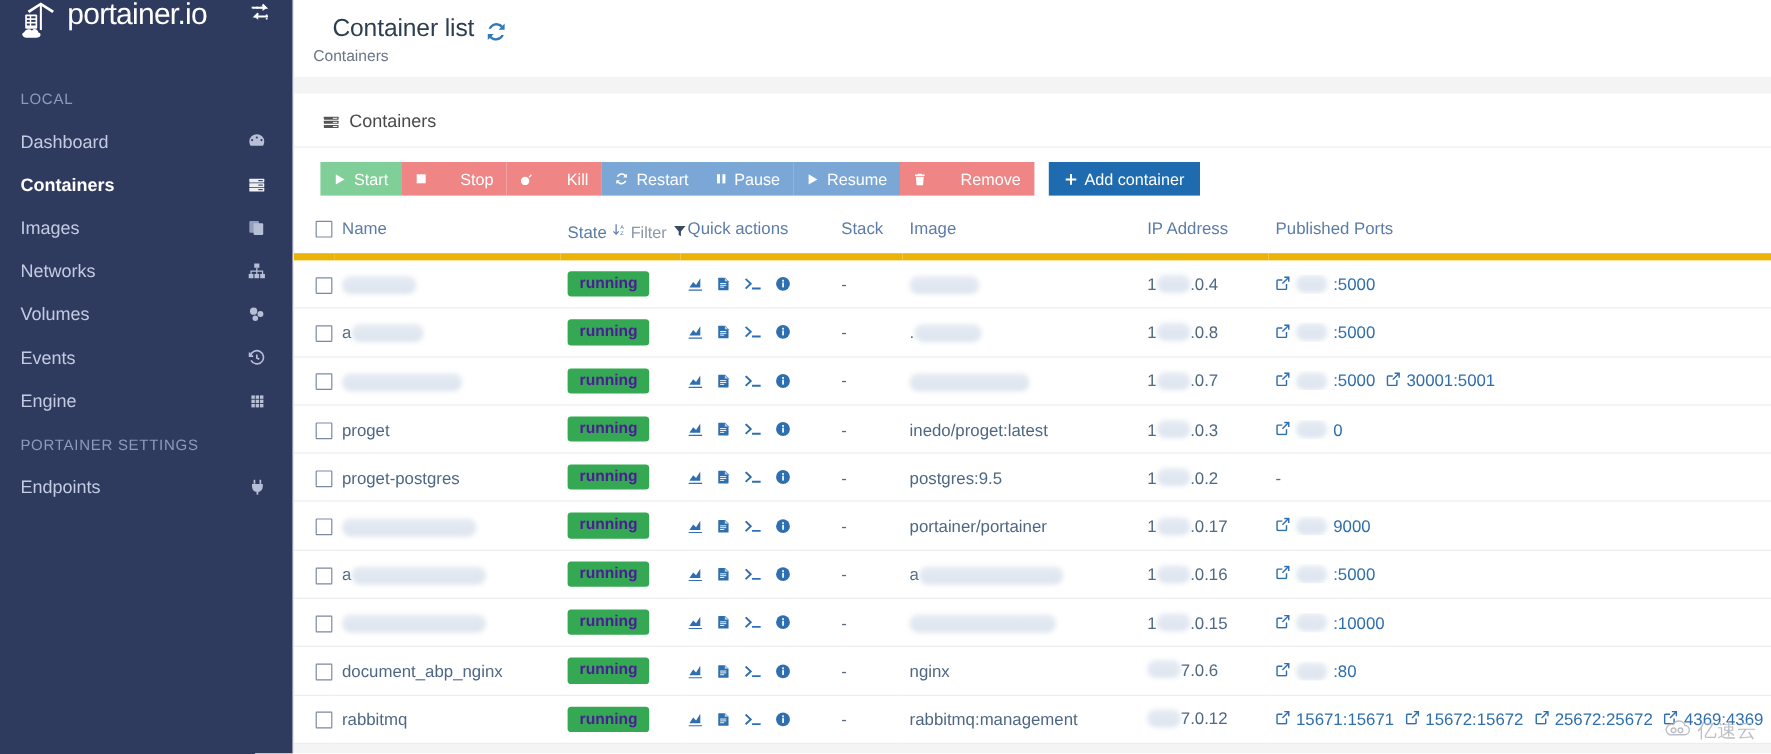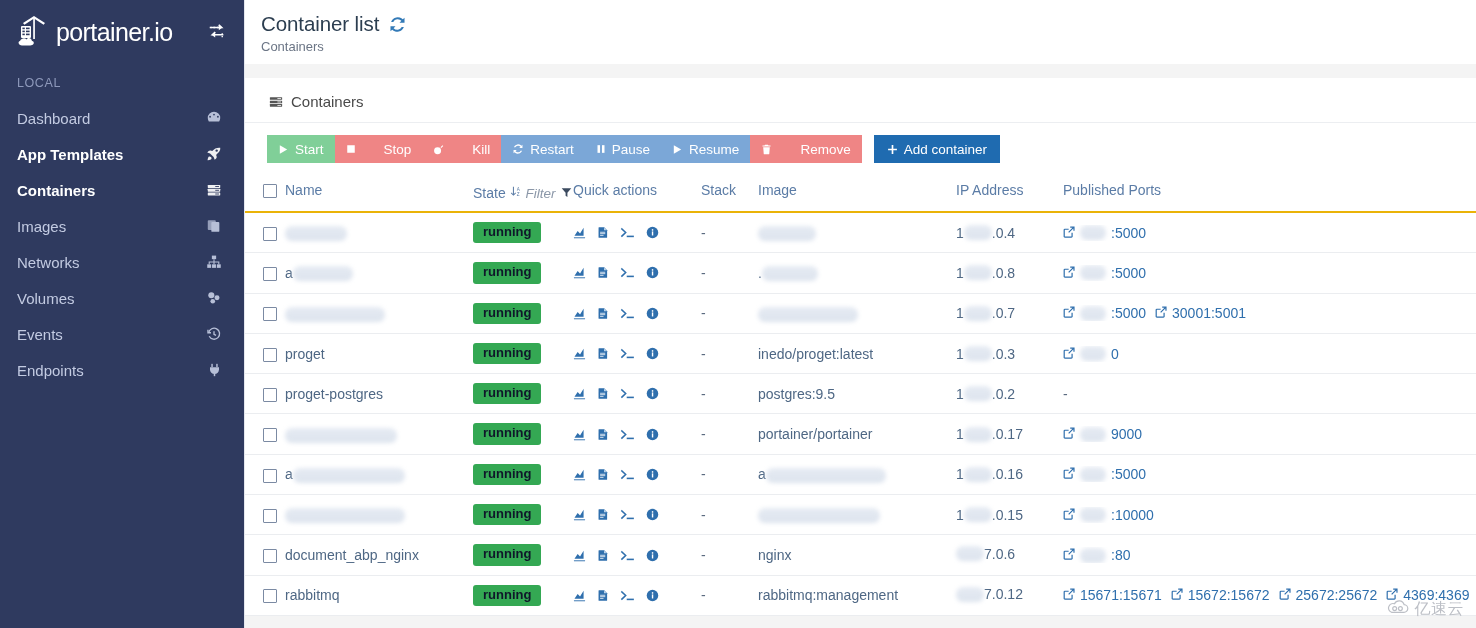--- a/index.html
+++ b/index.html
@@ -12,21 +12,21 @@
   #app { display: flex; width: 1476px; height: 628px; position: relative; }
 
   
   #sidebar {
     width: 244px; min-width: 244px; height: 628px;
     background: #2f3a5f;
     display: flex; flex-direction: column;
     overflow: hidden;
   }
   .brand-row {
-    height: 64px; display: flex; align-items: center;
+    height: 64px; display: flex; 
     padding: 0 16px 0 18px; gap: 4px;
   }
   .brand-logo { width: 34px; height: 36px; position: relative; flex: none; }
   .brand-text {
     color: #ffffff; font-size: 25px; letter-spacing: -0.6px;
     font-weight: 400; line-height: 1; white-space: nowrap;
   }
   .brand-toggle {
     margin-left: auto; color: #ffffff; width: 22px; height: 22px;
     display: flex; align-items: center; justify-content: center;
@@ -57,21 +57,21 @@
   #main {
     flex: 1; height: 628px; background: #ffffff;
     display: flex; flex-direction: column; overflow: hidden;
     border-left: 1px solid #e4e7ee;
     position: relative;
   }
   .page-head {
     padding: 12px 16px 10px 16px;
     background: #ffffff;
   }
-  .page-title-row { display: flex; align-items: center; gap: 9px; }
+  .page-title-row { display: flex; align-items: flex-end; gap: 9px; margin-left: 16px; }
   .page-title {
     font-size: 20.5px; color: #2c3e50; font-weight: 400;
     letter-spacing: -0.1px;
   }
   .refresh-icon { color: #337ab7; display: flex; cursor: pointer; }
   .breadcrumb {
     margin-top: 3px; font-size: 13px; color: #6b7585;
   }
   .content-wrap {
     flex: 1; background: #f4f4f4; padding: 14px 0 0 0; overflow: hidden;
@@ -104,51 +104,50 @@
   .btn-red { background: #ef8585; gap: 28px; }
   .btn-blue { background: #7ba7d7; }
   .btn-primary { background: #1f6bb0; margin-left: 12px; padding: 0 13px; }
 
   
   table.ctable { width: 100%; border-collapse: collapse; table-layout: fixed; }
   table.ctable thead th {
     text-align: left; vertical-align: top;
     font-size: 14px; color: #5b7ca6; font-weight: normal;
     padding: 8px 6px 10px 6px;
-    border-bottom: 2px solid #eab308;
+    border-bottom: 6px solid #eab308;
     white-space: nowrap;
   }
   th.col-check { width: 34px; padding-left: 18px !important; }
   th.col-name { width: 188px; }
   th.col-state { width: 100px; }
   th.col-actions { width: 128px; color: #3b4a5f; }
   th.col-stack { width: 57px; }
   th.col-image { width: 198px; }
   th.col-ip { width: 107px; }
   th.col-ports { width: auto; }
   .th-sort { display: inline-flex; align-items: flex-end; gap: 4px; }
   .th-filter {
     display: inline-flex; align-items: flex-start; gap: 5px;
     color: #8b97a8; font-size: 13.5px; margin-top: 4px;
     cursor: pointer;
-    font-style: italic;
   }
   table.ctable tbody td {
     font-size: 14px; color: #4e6784;
     padding: 9px 6px; border-bottom: 1px solid #ebedf0;
     vertical-align: middle; height: 36px;
   }
   td.col-check { padding-left: 18px !important; }
   .cbx {
     width: 14px; height: 14px; border: 1px solid #7b8aa3;
     background: #fff; border-radius: 1px; display: inline-block;
     cursor: pointer; vertical-align: middle;
   }
   .badge-running {
-    display: inline-block; background: #34a853; color: #0f172a;
+    display: inline-block; background: #34a853; color: #4c1d95;
     font-size: 13px; font-weight: bold; padding: 3px 10px 4px 10px;
     border-radius: 3px; line-height: 1.1;
   }
   .qa { display: flex; align-items: center; gap: 11px; color: #2f6fad; }
   .qa span { display: flex; cursor: pointer; }
   .dash { color: #5b6b80; }
   .ports { display: flex; align-items: flex-start; gap: 9px; flex-wrap: nowrap; overflow: hidden; }
   .port-link {
     display: inline-flex; align-items: center; gap: 5px;
     color: #2f6fad; white-space: nowrap; cursor: pointer; font-size: 14px;
@@ -212,28 +211,20 @@
 
       <div class="nav-item">
         <span class="nav-label">Dashboard</span>
         <span class="nav-icon">
           <svg viewBox="0 0 18 18" width="16" height="16">
               <path fill="currentColor" d="M9 2a7 7 0 0 0-7 7 7 7 0 0 0 1.2 3.9h11.6A7 7 0 0 0 16 9a7 7 0 0 0-7-7Zm0 2.2a1 1 0 1 1 0 2 1 1 0 0 1 0-2ZM4.6 6.6a1 1 0 1 1 0 2 1 1 0 0 1 0-2Zm8.8 0a1 1 0 1 1 0 2 1 1 0 0 1 0-2ZM11.8 7 9.4 9.8a1.1 1.1 0 1 0 .9.9Z"></path>
             </svg>
         </span>
       </div>
 
-      <div class="nav-item bold">
-        <span class="nav-label">App Templates</span>
-        <span class="nav-icon">
-          <svg viewBox="0 0 18 18" width="16" height="16">
-              <path fill="currentColor" d="M16 2c-3.6-.4-6.6 1-9 3.6L5.2 5C4.4 4.8 3.6 5 3 5.6L1.4 7.2l3.2 1.2 4 4 1.2 3.2 1.6-1.6c.6-.6.8-1.4.6-2.2l-.6-1.8C14 7.6 16.4 5.6 16 2Zm-4 4.6a1.4 1.4 0 1 1 0-2.8 1.4 1.4 0 0 1 0 2.8ZM3 12c-1 1-1.2 4-1.2 4s3-.2 4-1.2c.6-.6.6-1.6 0-2.2-.6-.8-2.2-1.2-2.8-.6Z"></path>
-            </svg>
-        </span>
-      </div>
 
       <div class="nav-item active">
         <span class="nav-label">Containers</span>
         <span class="nav-icon">
           <svg viewBox="0 0 18 18" width="16" height="16">
             <rect x="2" y="3.4" width="14" height="3.4" rx=".5" fill="currentColor"></rect>
             <rect x="2" y="7.6" width="14" height="3.4" rx=".5" fill="currentColor"></rect>
             <rect x="2" y="11.8" width="14" height="3.4" rx=".5" fill="currentColor"></rect>
             <rect x="10.4" y="4.6" width="4.2" height="1" fill="#2f3a5f"></rect>
             <rect x="10.4" y="8.8" width="4.2" height="1" fill="#2f3a5f"></rect>
@@ -280,23 +271,42 @@
         <span class="nav-label">Events</span>
         <span class="nav-icon">
           <svg viewBox="0 0 18 18" width="16" height="16" fill="none" stroke="currentColor" stroke-width="1.5">
             <path d="M3 7.5A6.2 6.2 0 1 1 3.6 11.6"></path>
             <path d="M2.2 4.2v3.4h3.4"></path>
             <path d="M9 6v3.3l2.3 1.3"></path>
           </svg>
         </span>
       </div>
 
+      <div class="nav-item">
+        <span class="nav-label">Engine</span>
+        <span class="nav-icon">
+          <svg viewBox="0 0 18 18" width="15" height="15">
+            <g fill="currentColor">
+              <rect x="3" y="3" width="3.4" height="3.4"></rect>
+                <rect x="7.3" y="3" width="3.4" height="3.4"></rect>
+                <rect x="11.6" y="3" width="3.4" height="3.4"></rect>
+              <rect x="3" y="7.3" width="3.4" height="3.4"></rect>
+                <rect x="7.3" y="7.3" width="3.4" height="3.4"></rect>
+                <rect x="11.6" y="7.3" width="3.4" height="3.4"></rect>
+              <rect x="3" y="11.6" width="3.4" height="3.4"></rect>
+                <rect x="7.3" y="11.6" width="3.4" height="3.4"></rect>
+                <rect x="11.6" y="11.6" width="3.4" height="3.4"></rect>
+            </g>
+          </svg>
+        </span>
+      </div>
     </div>
 
     <div>
+      <div class="nav-section">PORTAINER SETTINGS</div>
 
 
       <div class="nav-item">
         <span class="nav-label">Endpoints</span>
         <span class="nav-icon">
           <svg viewBox="0 0 18 18" width="15" height="16" fill="currentColor">
             <rect x="5.2" y="1.6" width="1.7" height="4"></rect>
               <rect x="11.1" y="1.6" width="1.7" height="4"></rect>
             <path d="M3.6 5.8h10.8v2.6a5.4 5.4 0 0 1-5.4 5.4 5.4 5.4 0 0 1-5.4-5.4z"></path>
             <rect x="8.1" y="13.4" width="1.8" height="3"></rect>

